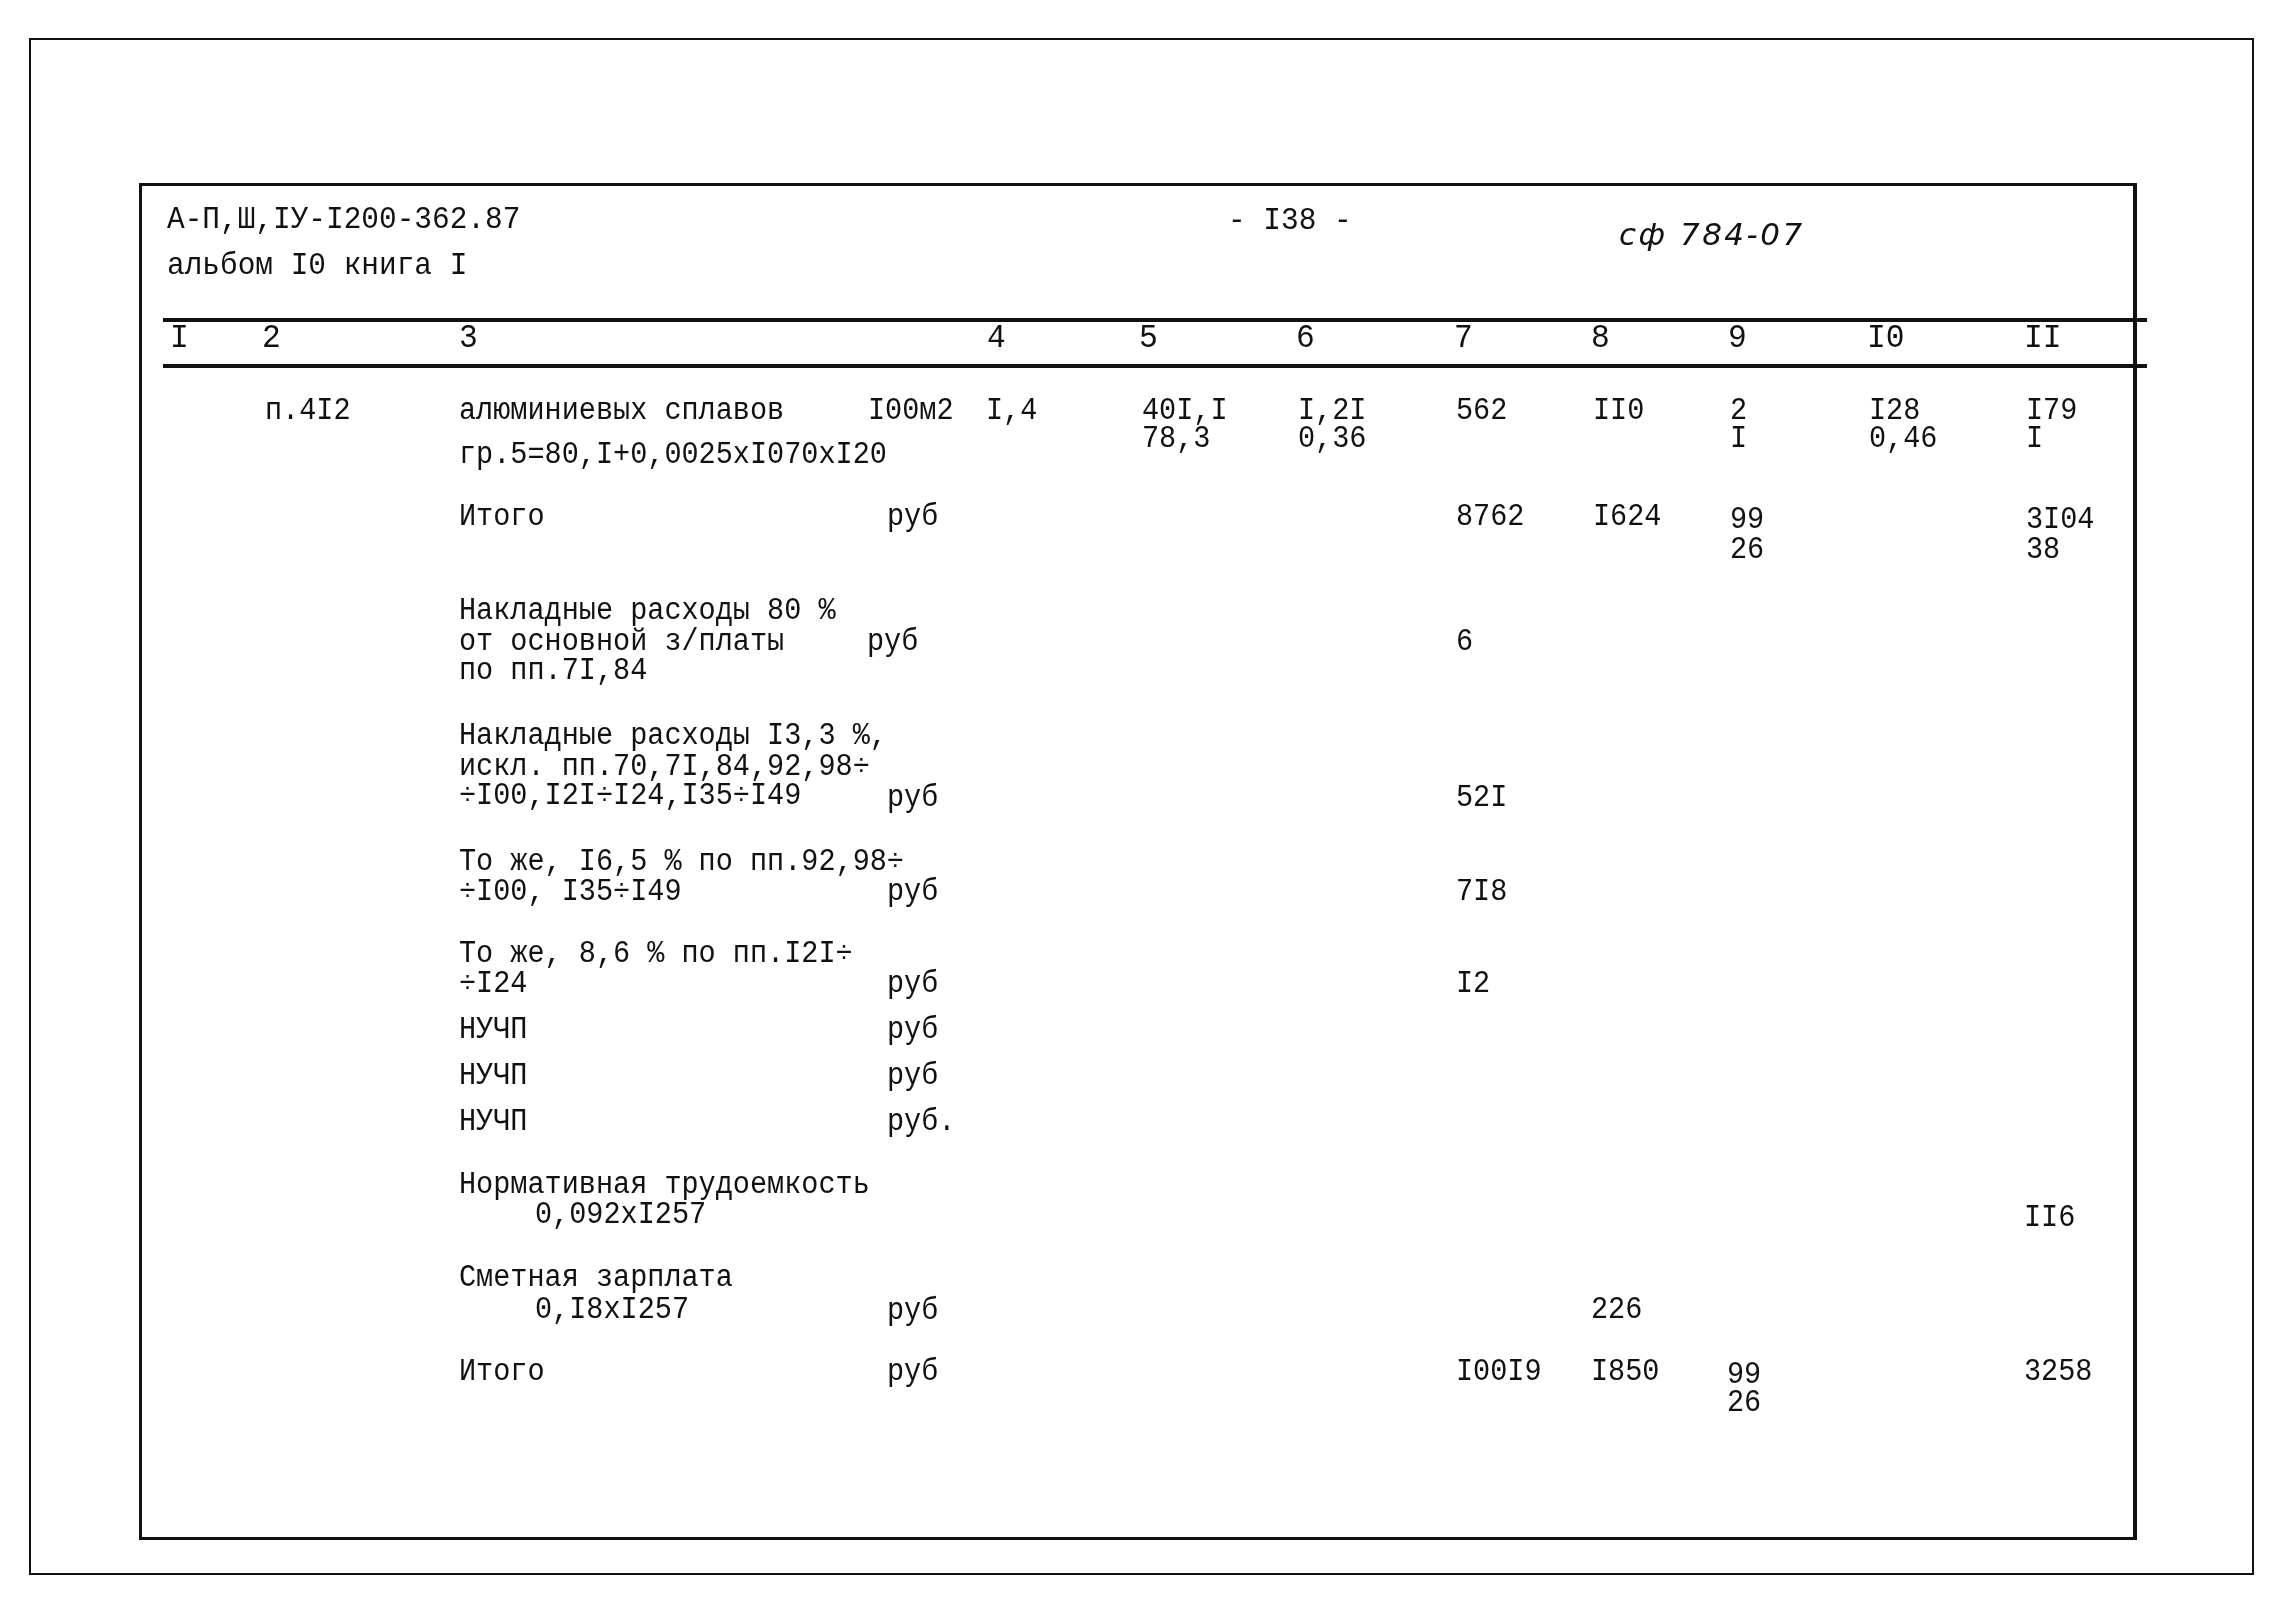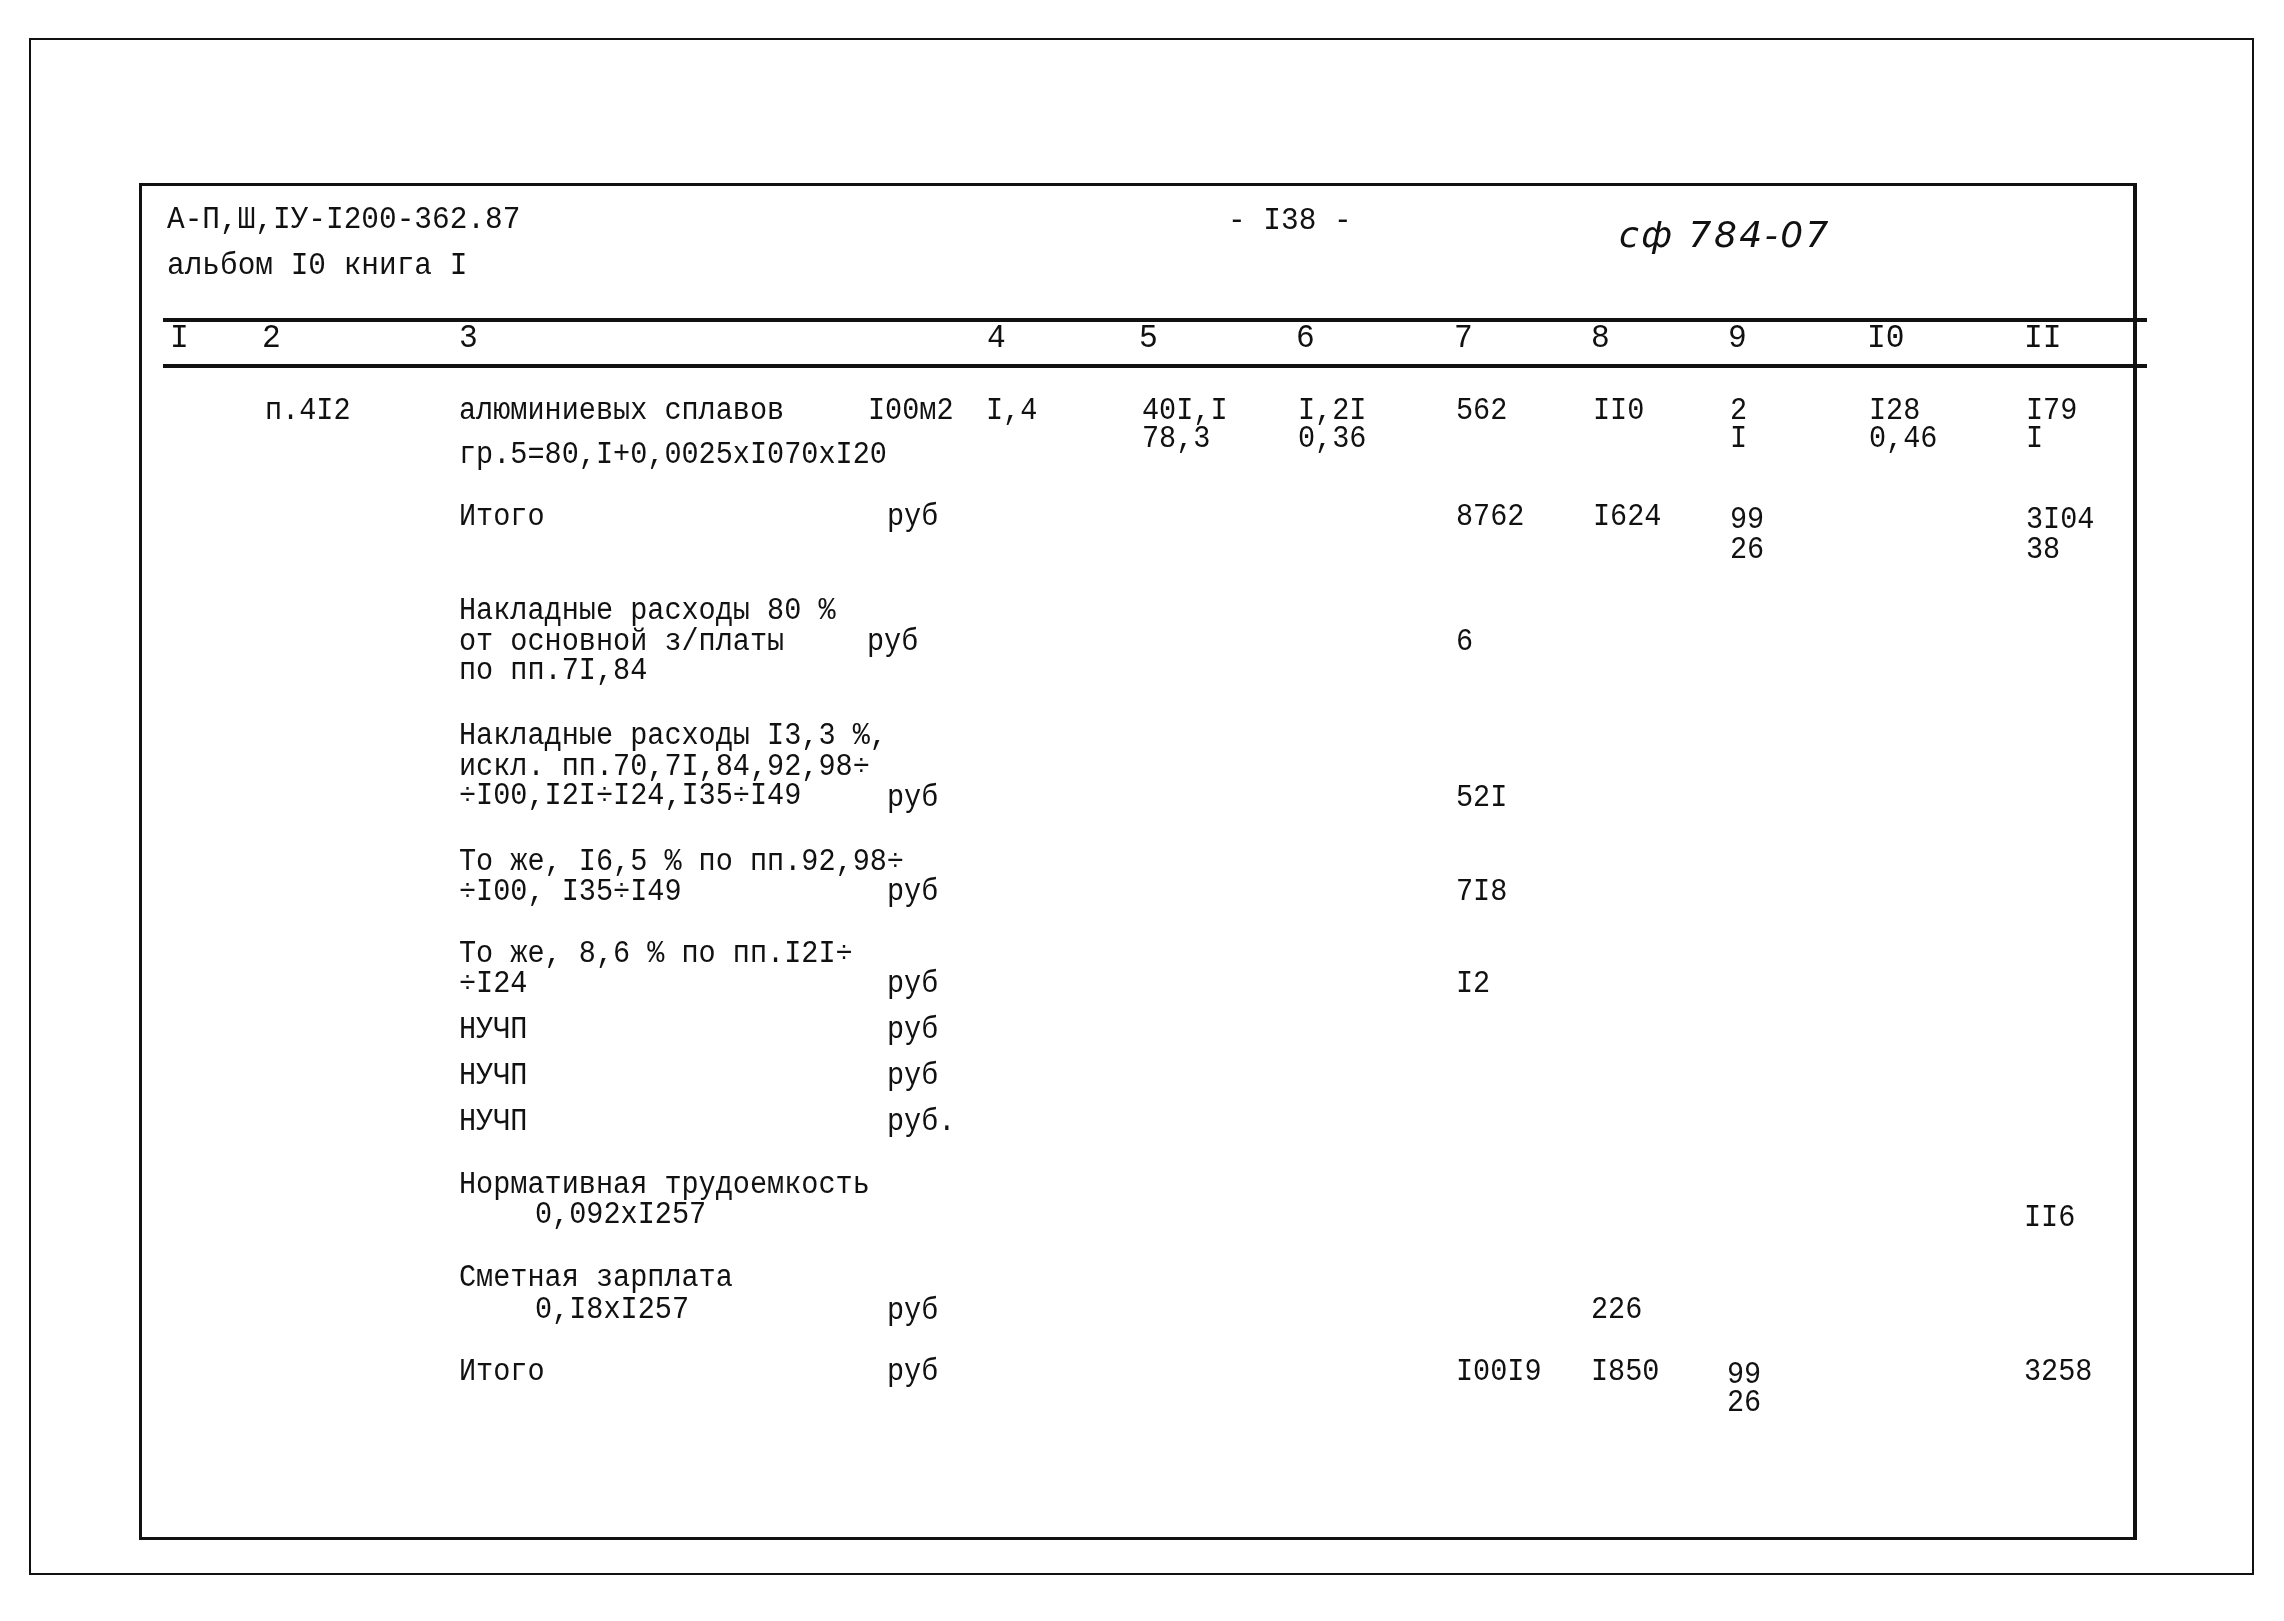--- a/index.html
+++ b/index.html
@@ -5,21 +5,21 @@
   html, body { margin:0; padding:0; background:#ffffff; }
   body { width:2284px; height:1621px; position:relative; overflow:hidden;
          font-family:"Liberation Mono","DejaVu Sans Mono",monospace; color:#111; }
   .outer-frame { position:absolute; left:29px; top:38px; width:2225px; height:1537px;
                  border:2.5px solid #111; box-sizing:border-box; }
   .inner-frame { position:absolute; left:139px; top:183px; width:1998px; height:1357px;
                  border:3.7px solid #111; border-right-width:4.4px; box-sizing:border-box; }
   .t { position:absolute; white-space:pre; font-size:31px; line-height:29px;
        transform:scaleX(0.92); transform-origin:left top; }
   .hdr { font-size:32px; line-height:40px; }
-  .hand { font-family:"DejaVu Sans", sans-serif; font-size:36px; font-style:italic;
+  .hand { font-family:"DejaVu Sans", sans-serif; font-size:31px; font-style:italic;
           letter-spacing:2.5px; transform:none; }
   .rule { position:absolute; left:163px; width:1984px; height:3.7px; background:#111; }
   .colnum { position:absolute; top:324px; font-size:34px; white-space:pre; }
 </style>
 </head>
 <body>
 
 <div class="outer-frame"></div>
 <div class="inner-frame"></div>
 

